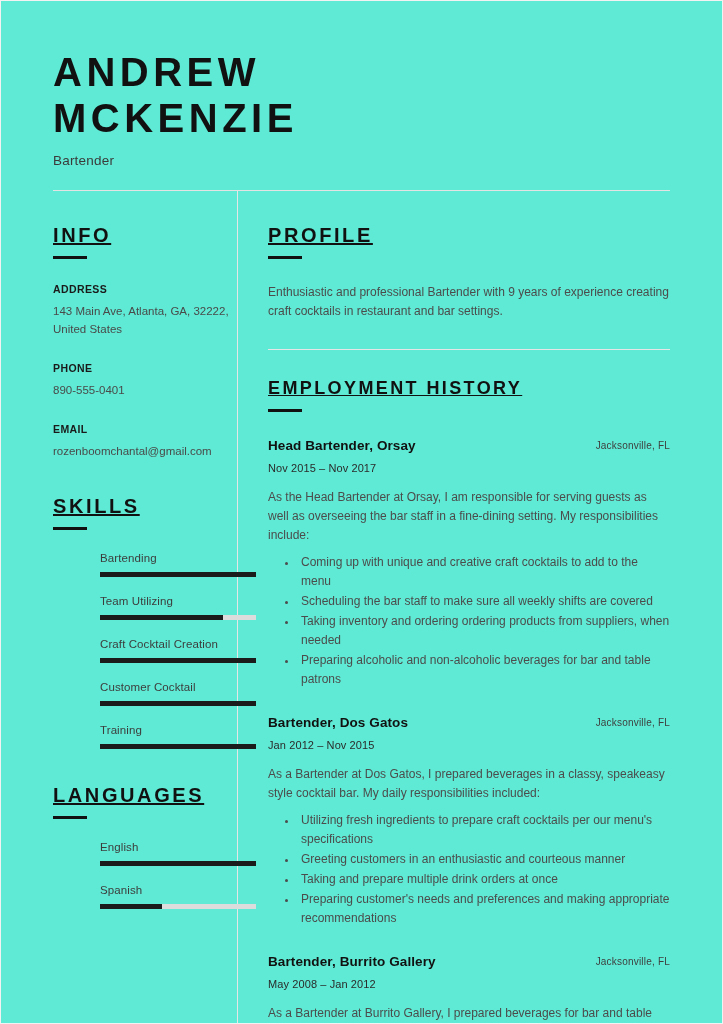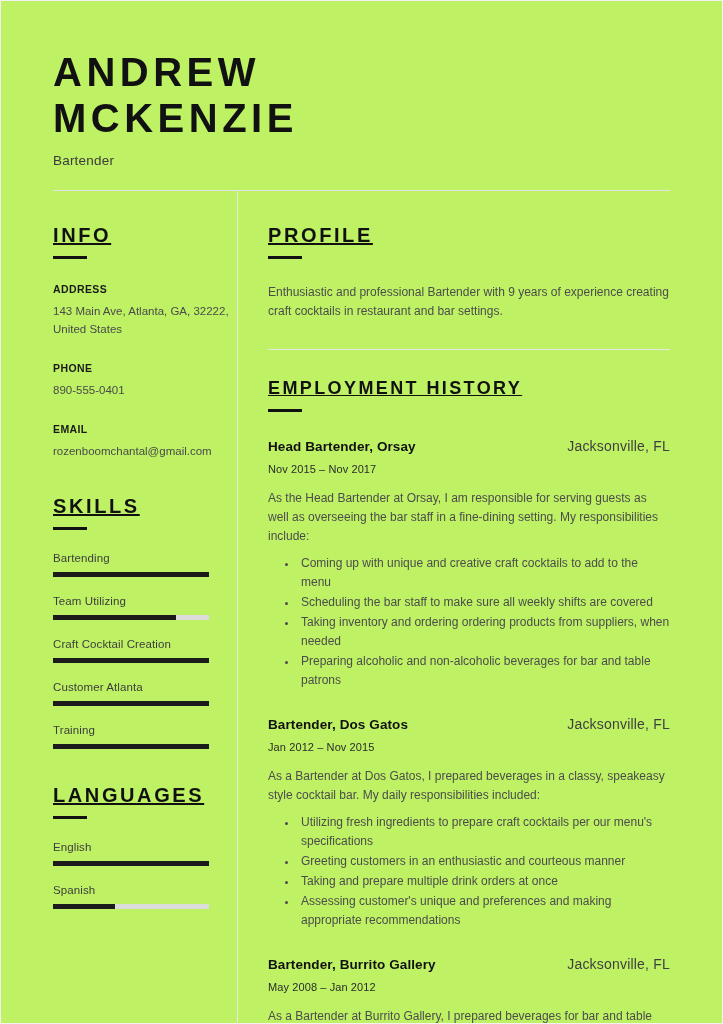--- a/index.html
+++ b/index.html
@@ -12,21 +12,21 @@
     height: 1024px;
     overflow: hidden;
     font-family: "Liberation Sans", sans-serif;
     -webkit-font-smoothing: antialiased;
   }
 
   .page {
     position: relative;
     width: 723px;
     height: 1024px;
-    background: #bef264;
+    background: #5eead4;
     box-sizing: border-box;
     border: 1px solid #f2f2f2;
   }
 
   
   .header {
     padding: 48px 52px 0 52px;
   }
   .name-line {
     font-size: 40px;
@@ -117,20 +117,21 @@
     line-height: 18px;
     word-break: break-word;
   }
 
   
   .bars {
     margin-top: 22px;
   }
   .bar-item {
     margin-bottom: 18px;
+    margin-left: 47px;
   }
   .bar-label {
     font-size: 11.5px;
     color: #3d3d3d;
     margin-bottom: 8px;
     letter-spacing: 0.1px;
   }
   .bar-track {
     position: relative;
     width: 156px;
@@ -173,21 +174,21 @@
     align-items: center;
     justify-content: space-between;
   }
   .job-name {
     font-size: 13.5px;
     font-weight: 700;
     color: #111111;
     letter-spacing: 0.1px;
   }
   .job-loc {
-    font-size: 14px;
+    font-size: 10px;
     color: #3f3f3f;
     white-space: nowrap;
     padding-left: 12px;
     letter-spacing: 0.2px;
   }
   .job-dates {
     margin-top: 9px;
     font-size: 11px;
     color: #2b2b2b;
     letter-spacing: 0.1px;
@@ -269,21 +270,21 @@
               <div class="bar-fill" style="width: 79%;"></div>
             </div>
           </div>
           <div class="bar-item">
             <div class="bar-label">Craft Cocktail Creation</div>
             <div class="bar-track">
               <div class="bar-fill" style="width: 100%;"></div>
             </div>
           </div>
           <div class="bar-item">
-            <div class="bar-label">Customer Atlanta</div>
+            <div class="bar-label">Customer Cocktail</div>
             <div class="bar-track">
               <div class="bar-fill" style="width: 100%;"></div>
             </div>
           </div>
           <div class="bar-item">
             <div class="bar-label">Training</div>
             <div class="bar-track">
               <div class="bar-fill" style="width: 100%;"></div>
             </div>
           </div>
@@ -347,21 +348,21 @@
           <div class="job-head">
             <div class="job-name">Bartender, Dos Gatos</div>
             <div class="job-loc">Jacksonville, FL</div>
           </div>
           <div class="job-dates">Jan 2012 – Nov 2015</div>
           <div class="job-desc">As a Bartender at Dos Gatos, I prepared beverages in a classy, speakeasy style cocktail bar. My daily responsibilities included:</div>
           <ul class="job-bullets">
             <li>Utilizing fresh ingredients to prepare craft cocktails per our menu's specifications</li>
             <li>Greeting customers in an enthusiastic and courteous manner</li>
             <li>Taking and prepare multiple drink orders at once</li>
-            <li>Assessing customer's unique and preferences and making appropriate recommendations</li>
+            <li>Preparing customer's needs and preferences and making appropriate recommendations</li>
           </ul>
         </div>
 
         <div class="job">
           <div class="job-head">
             <div class="job-name">Bartender, Burrito Gallery</div>
             <div class="job-loc">Jacksonville, FL</div>
           </div>
           <div class="job-dates">May 2008 – Jan 2012</div>
           <div class="job-desc">As a Bartender at Burrito Gallery, I prepared beverages for bar and table</div>

